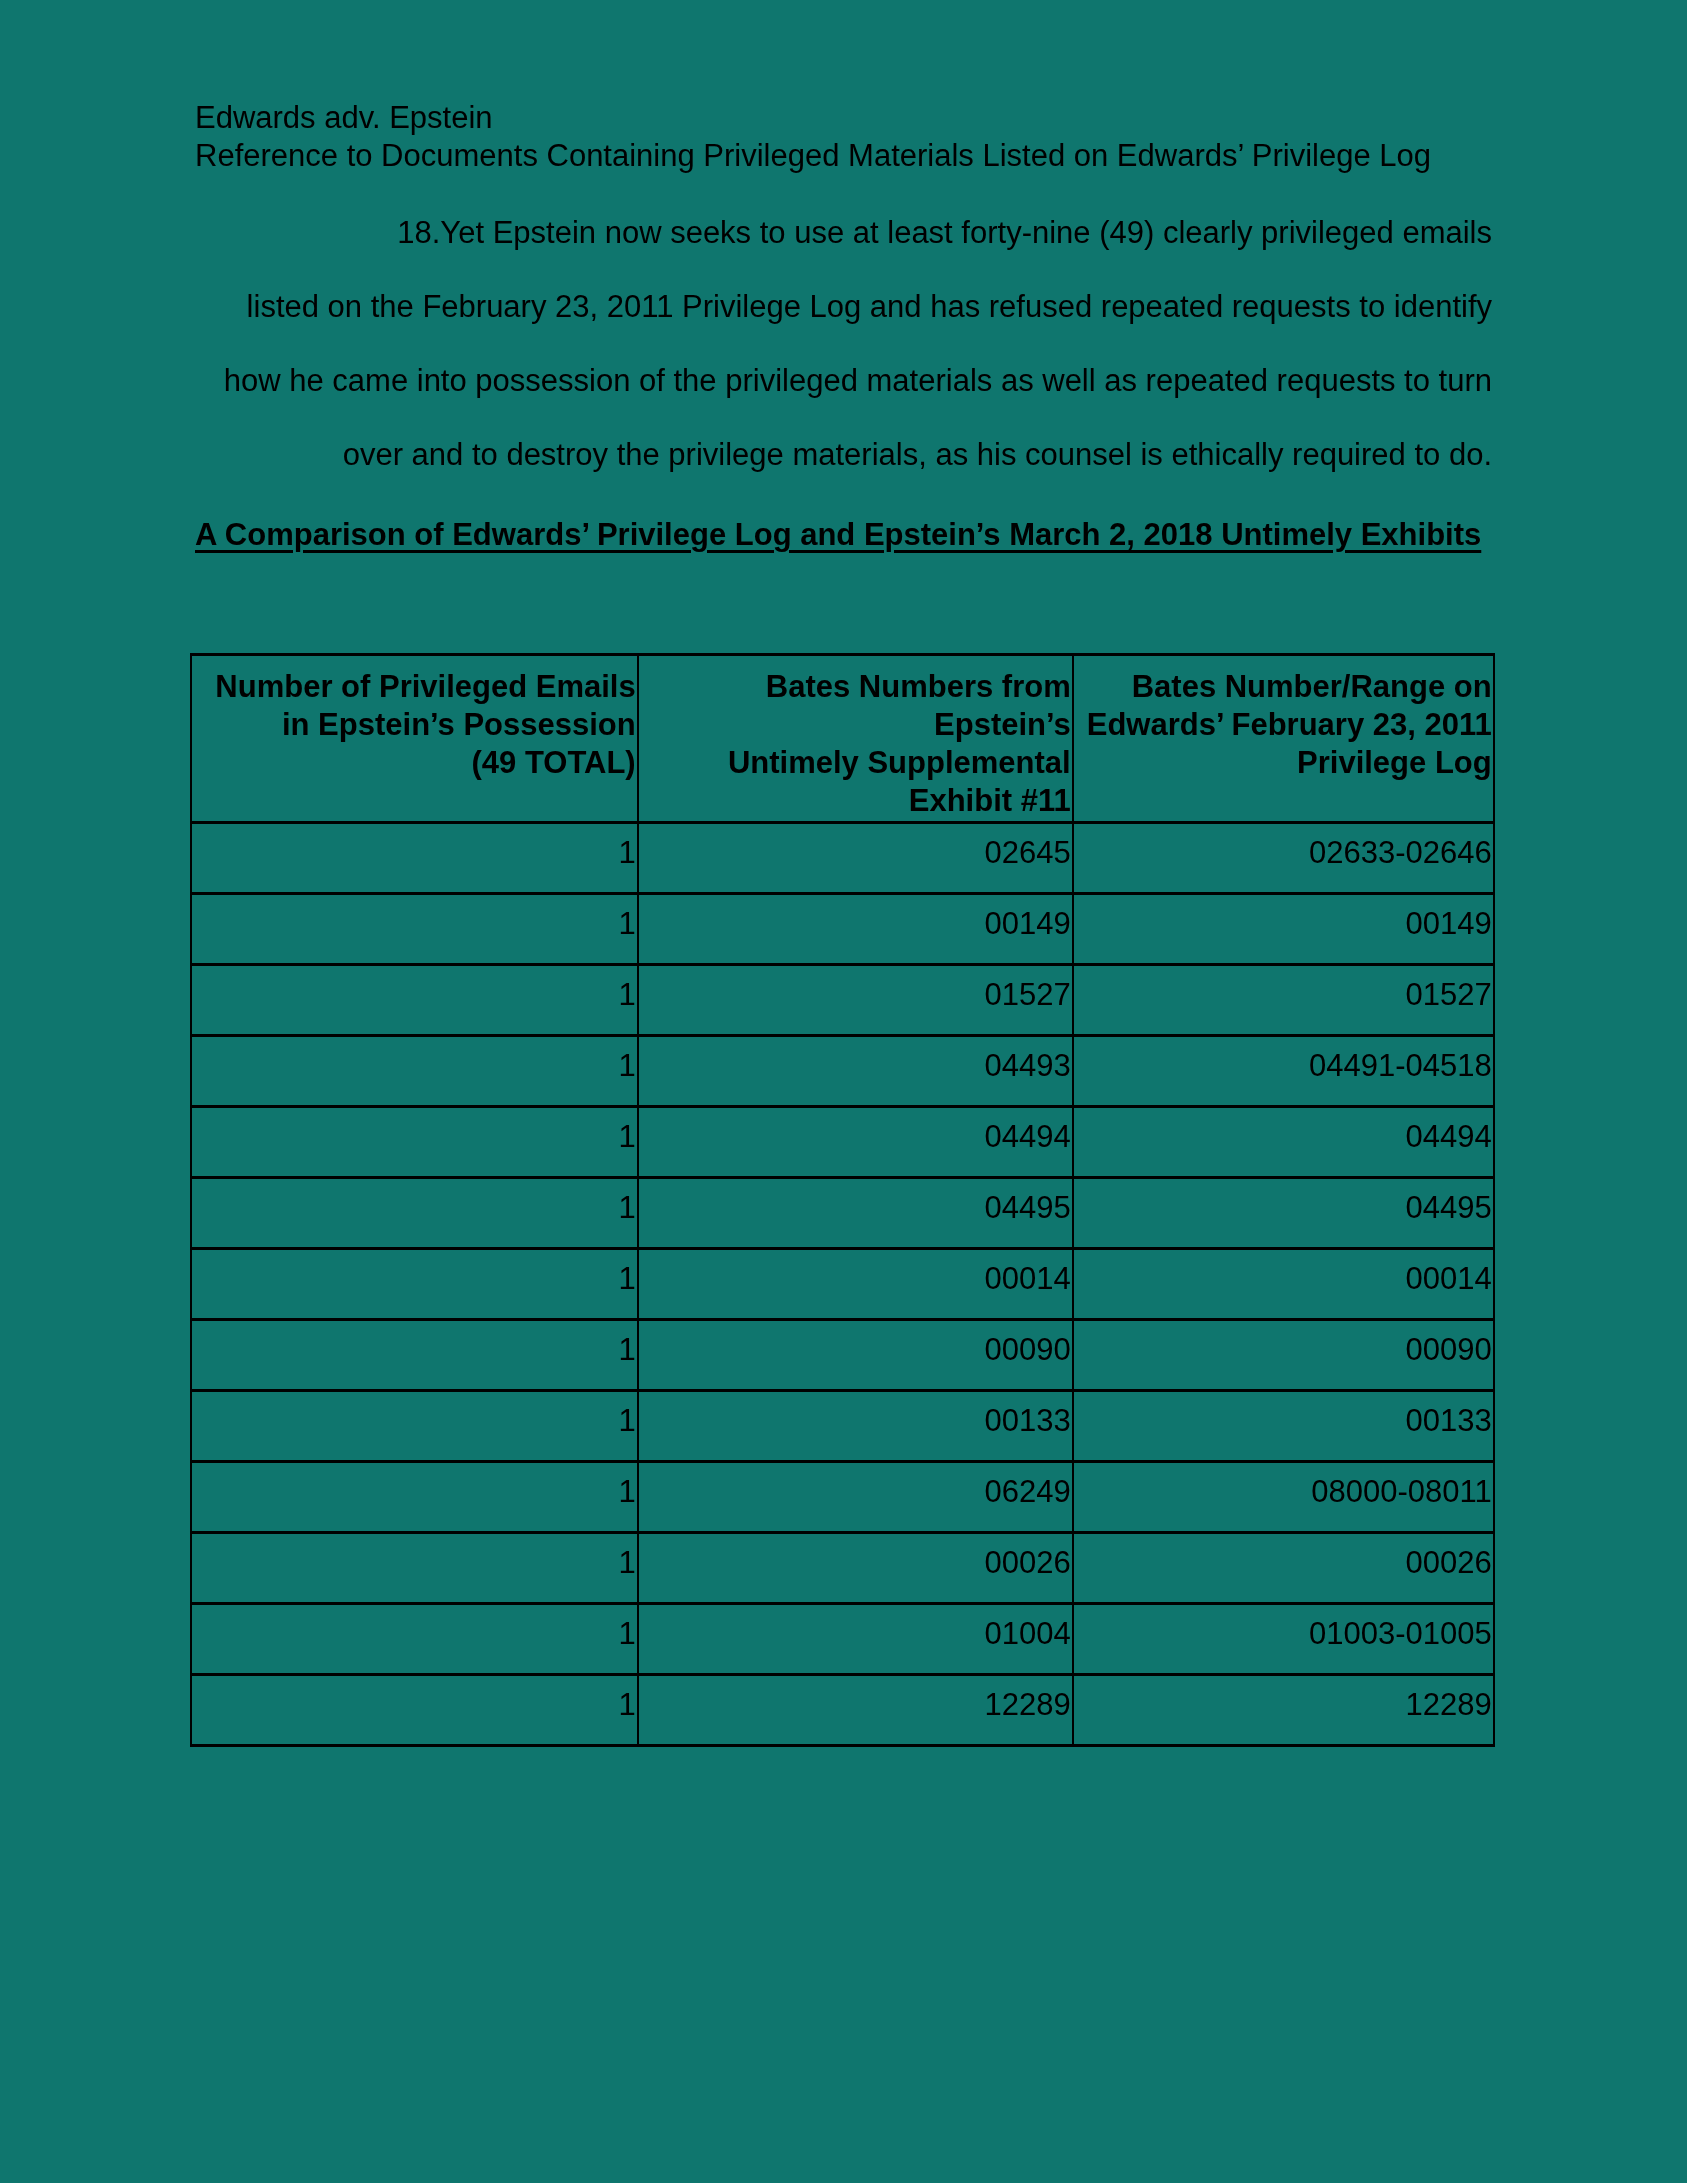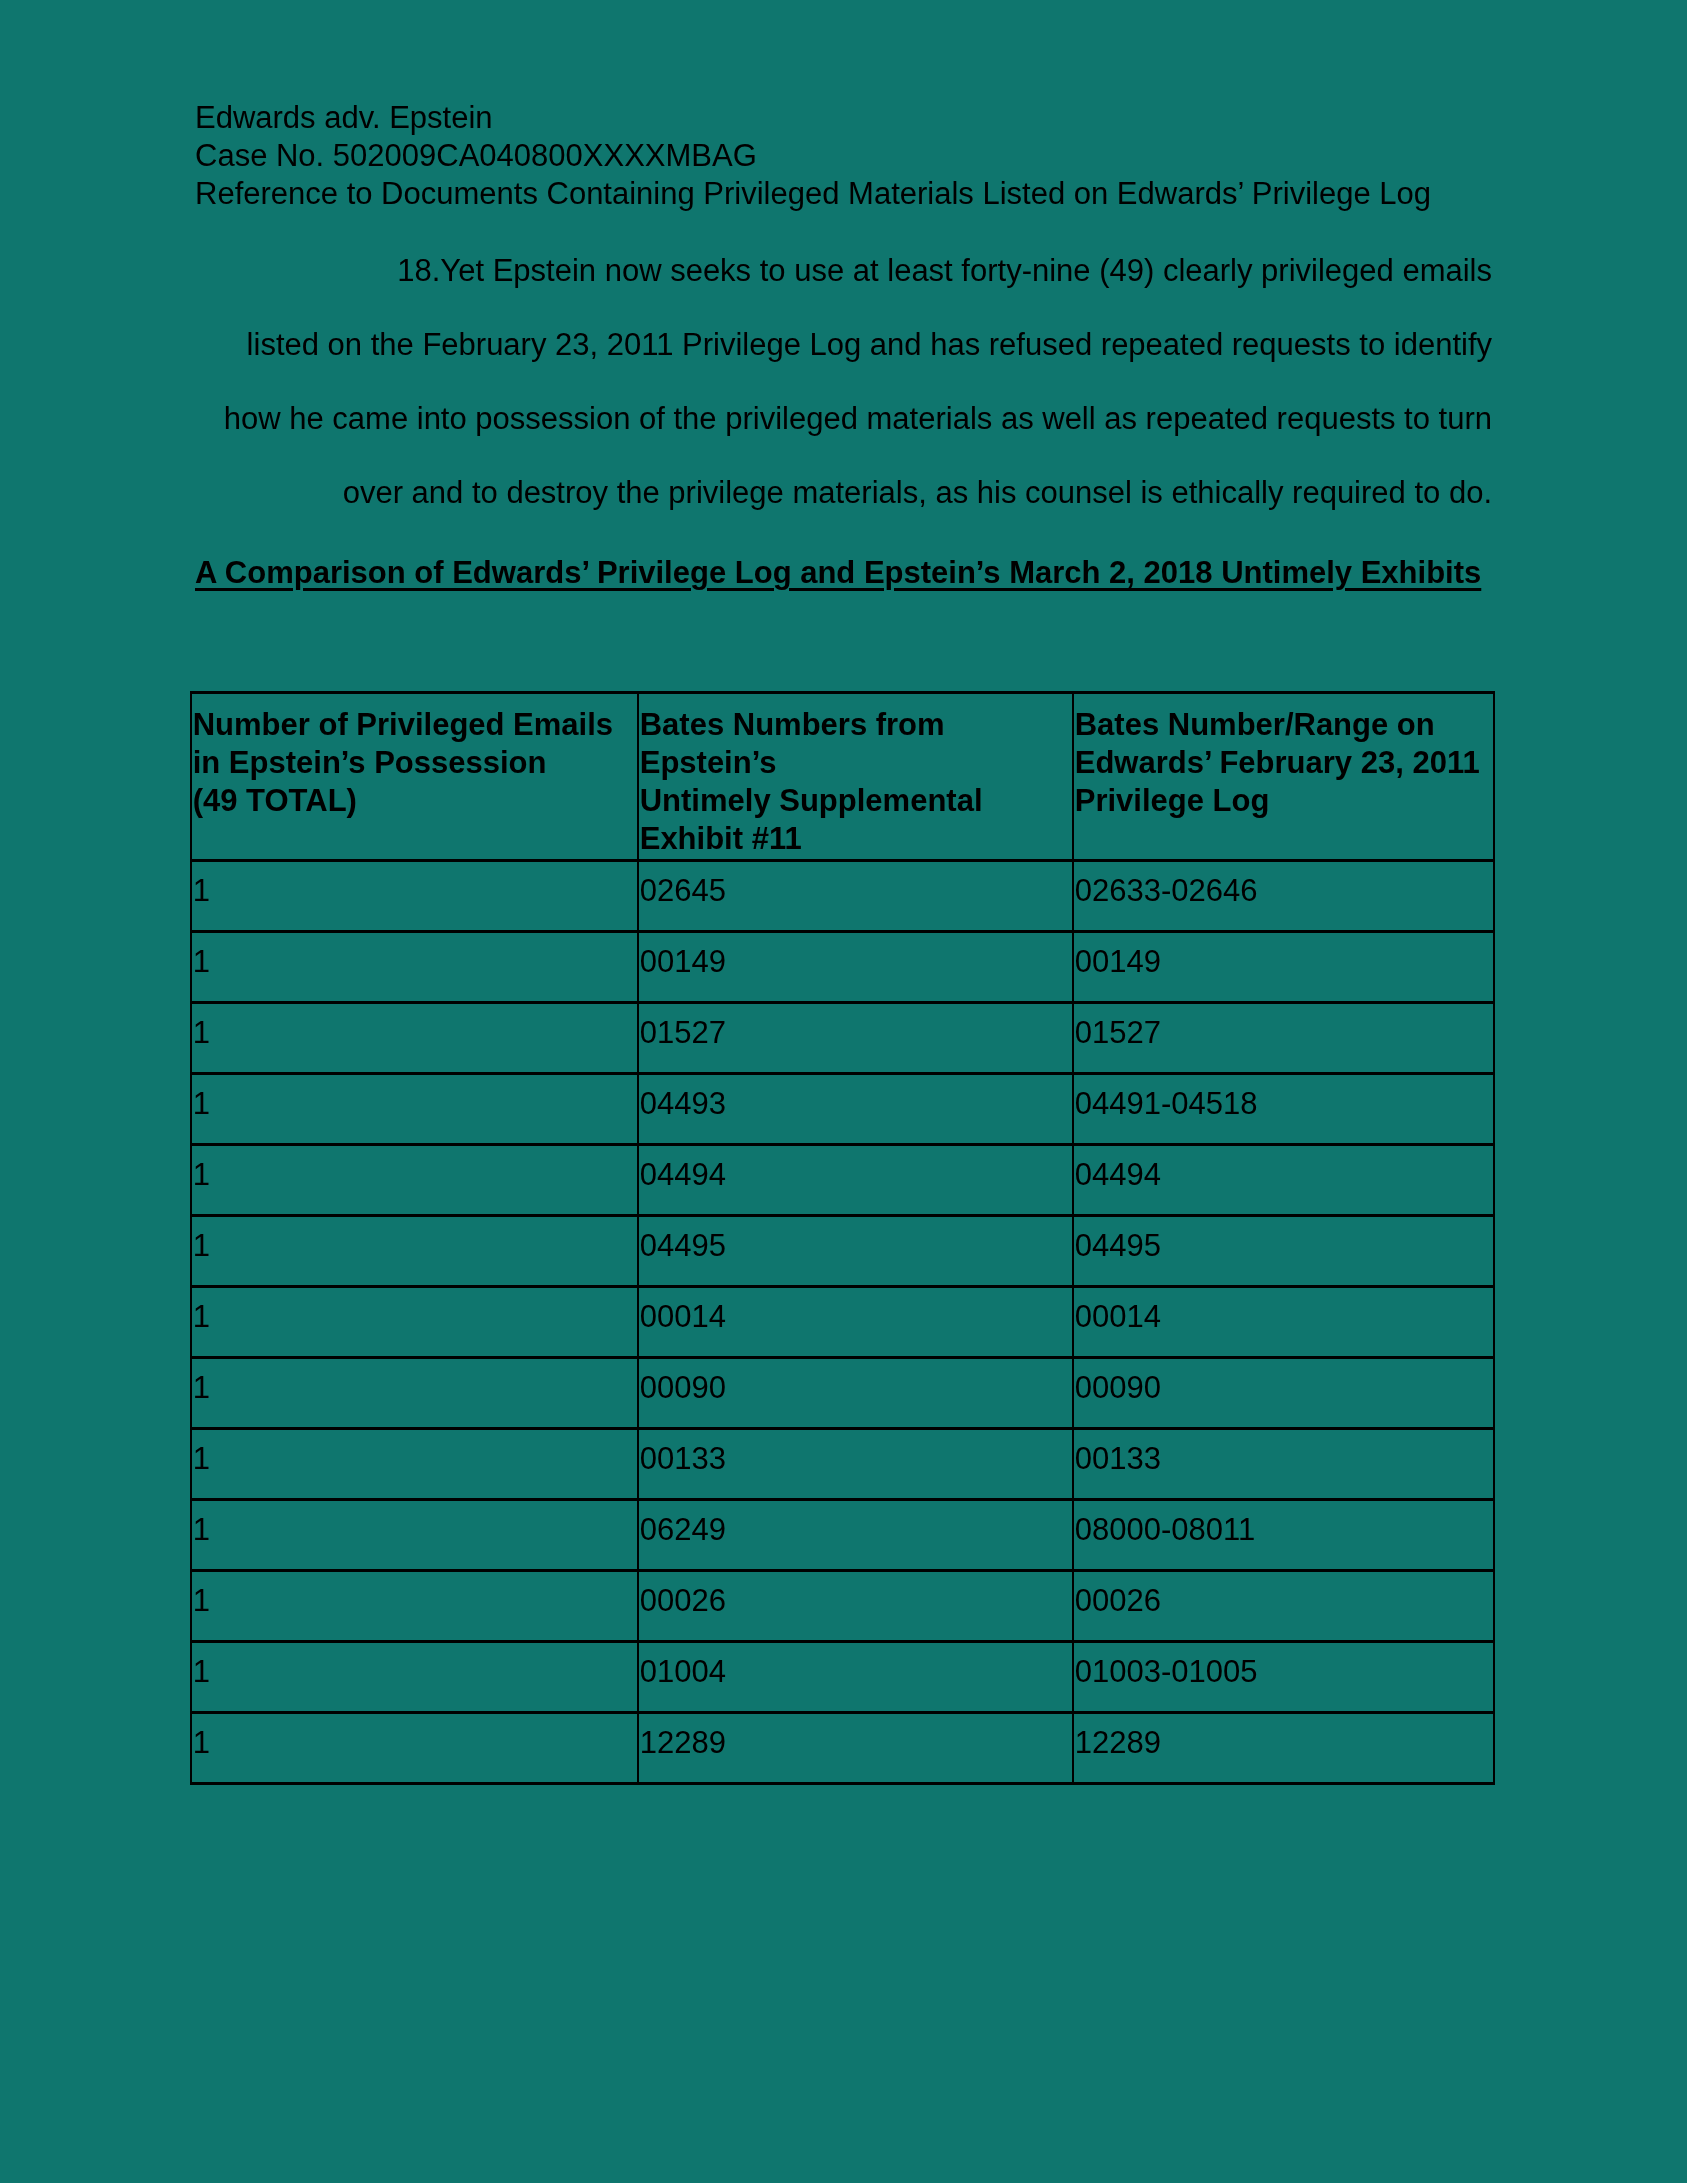--- a/index.html
+++ b/index.html
@@ -50,21 +50,21 @@
     border-collapse: collapse;
     table-layout: fixed;
     width: 1302px;
   }
   table.comparison th,
   table.comparison td {
     box-sizing: border-box;
     border: 2px solid #000000;
     border-top: 3.3px solid #000000;
     border-bottom: 3.3px solid #000000;
-    text-align: left;
+    text-align: right;
     vertical-align: top;
     font-size: 31px;
   }
   table.comparison th {
     height: 140px;
     padding-top: 12px;
     font-weight: bold;
     line-height: 38px;
     white-space: pre-line;
   }
@@ -79,21 +79,20 @@
     line-height: 38px;
   }
 </style>
 </head>
 <body>
 
 <div class="page">
 
   <header>
     <div class="hdr-line">Edwards adv. Epstein</div>
-    <div class="hdr-line">Case No. 502009CA040800XXXXMBAG</div>
     <div class="hdr-line">Reference to Documents Containing Privileged Materials Listed on Edwards’ Privilege Log</div>
   </header>
 
   <p class="para"><span class="pnum">18.</span><span>Yet Epstein now seeks to use at least forty-nine (49) clearly privileged emails listed on the February 23, 2011 Privilege Log and has refused repeated requests to identify how he came into possession of the privileged materials as well as repeated requests to turn over and to destroy the privilege materials, as his counsel is ethically required to do.</span></p>
 
   <h2 class="section-heading">A Comparison of Edwards’ Privilege Log and Epstein’s March 2, 2018 Untimely Exhibits</h2>
 
 
   <table class="comparison">
     <colgroup>

